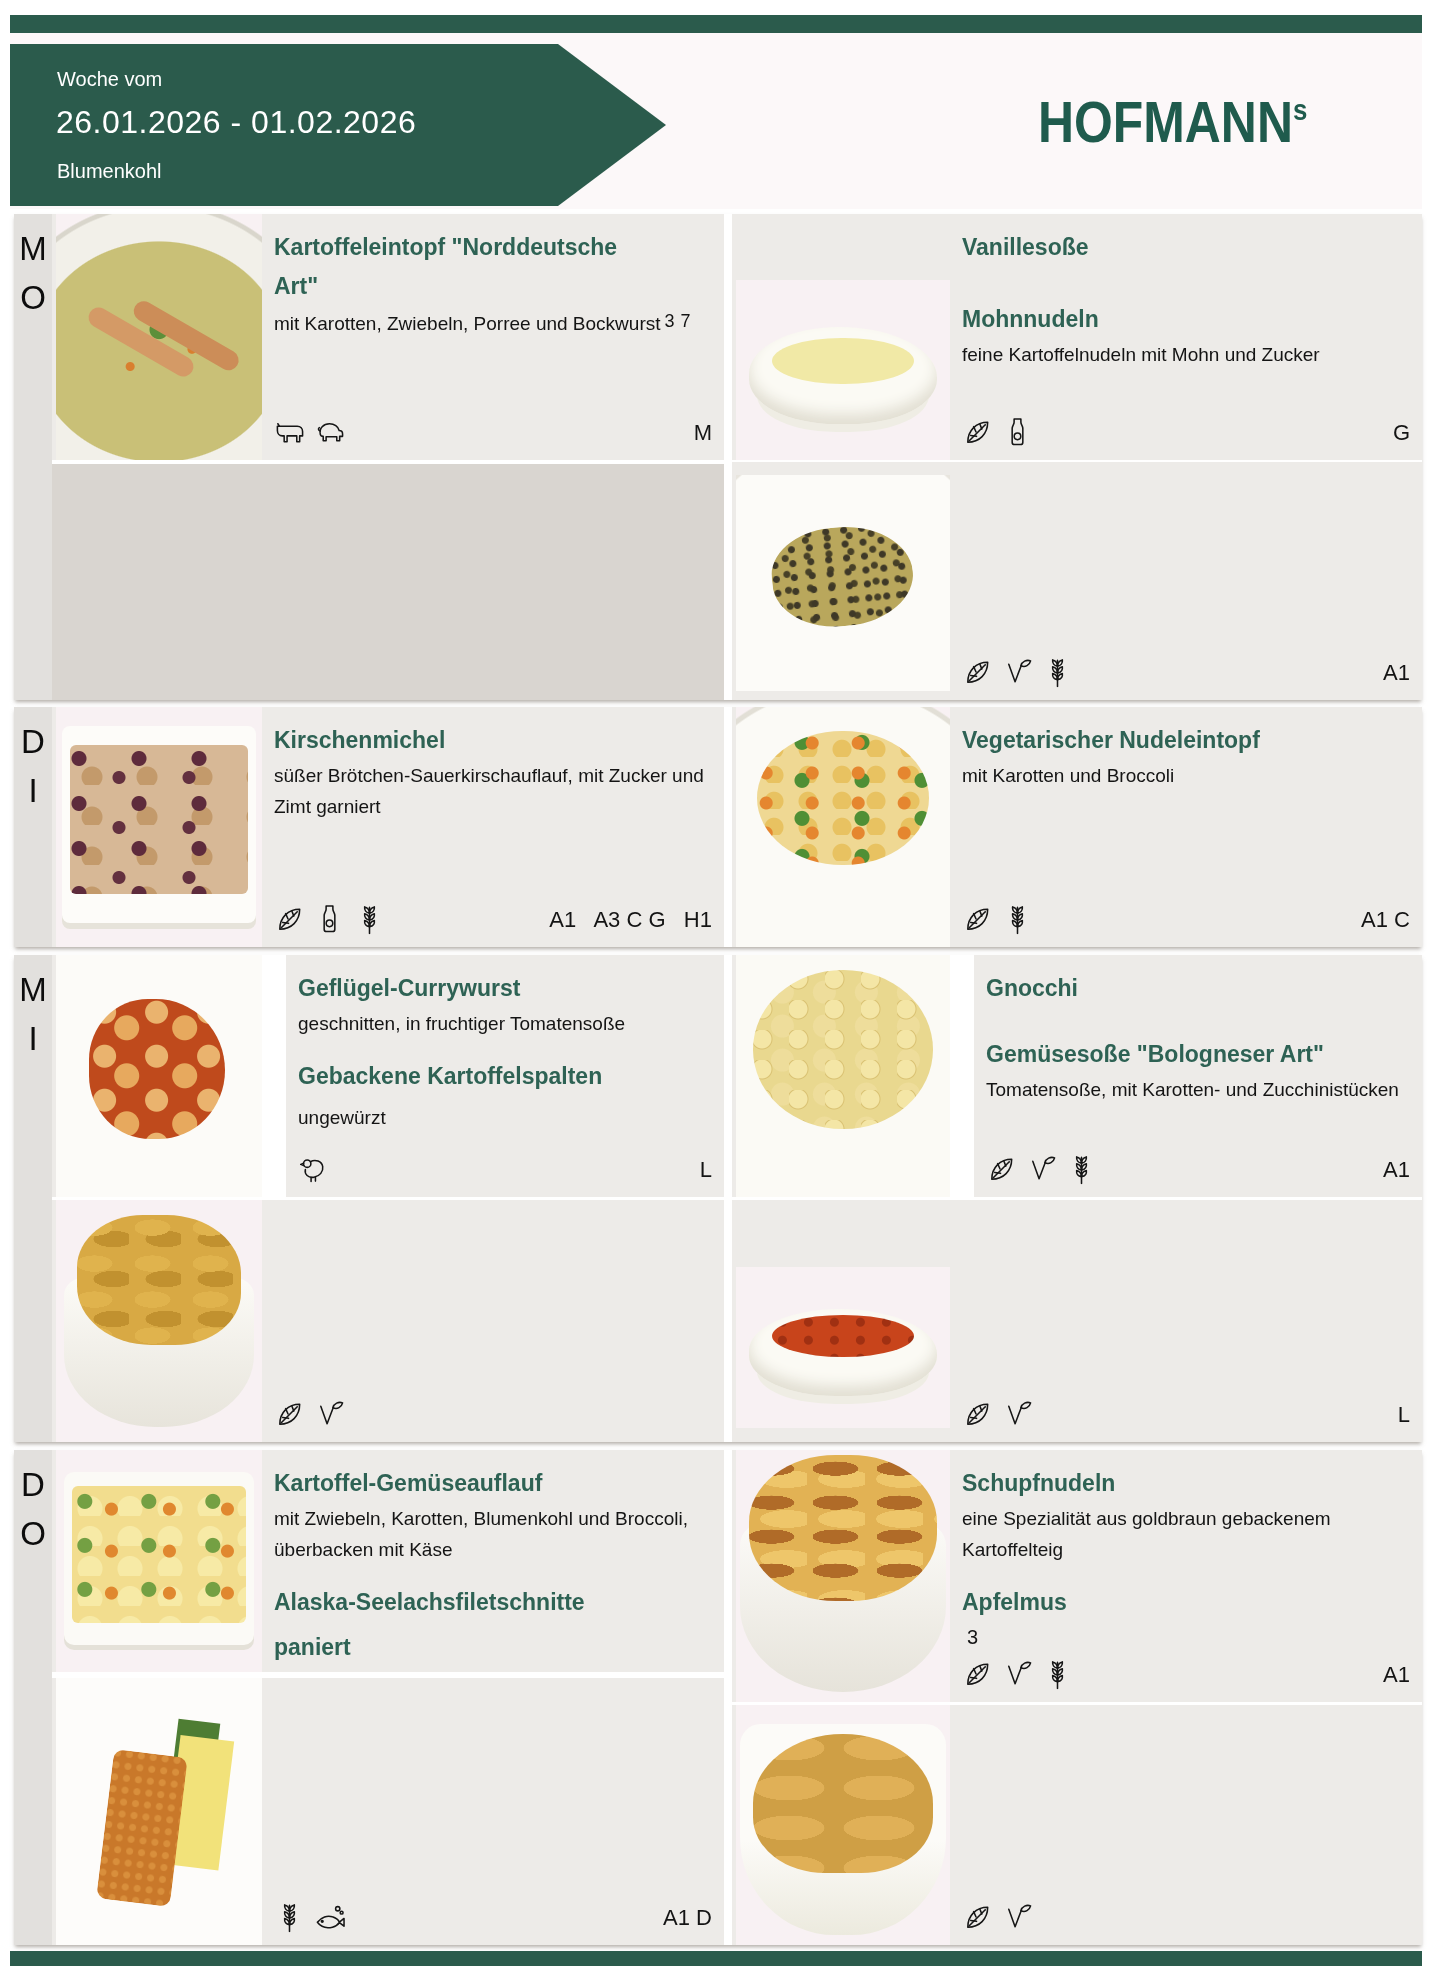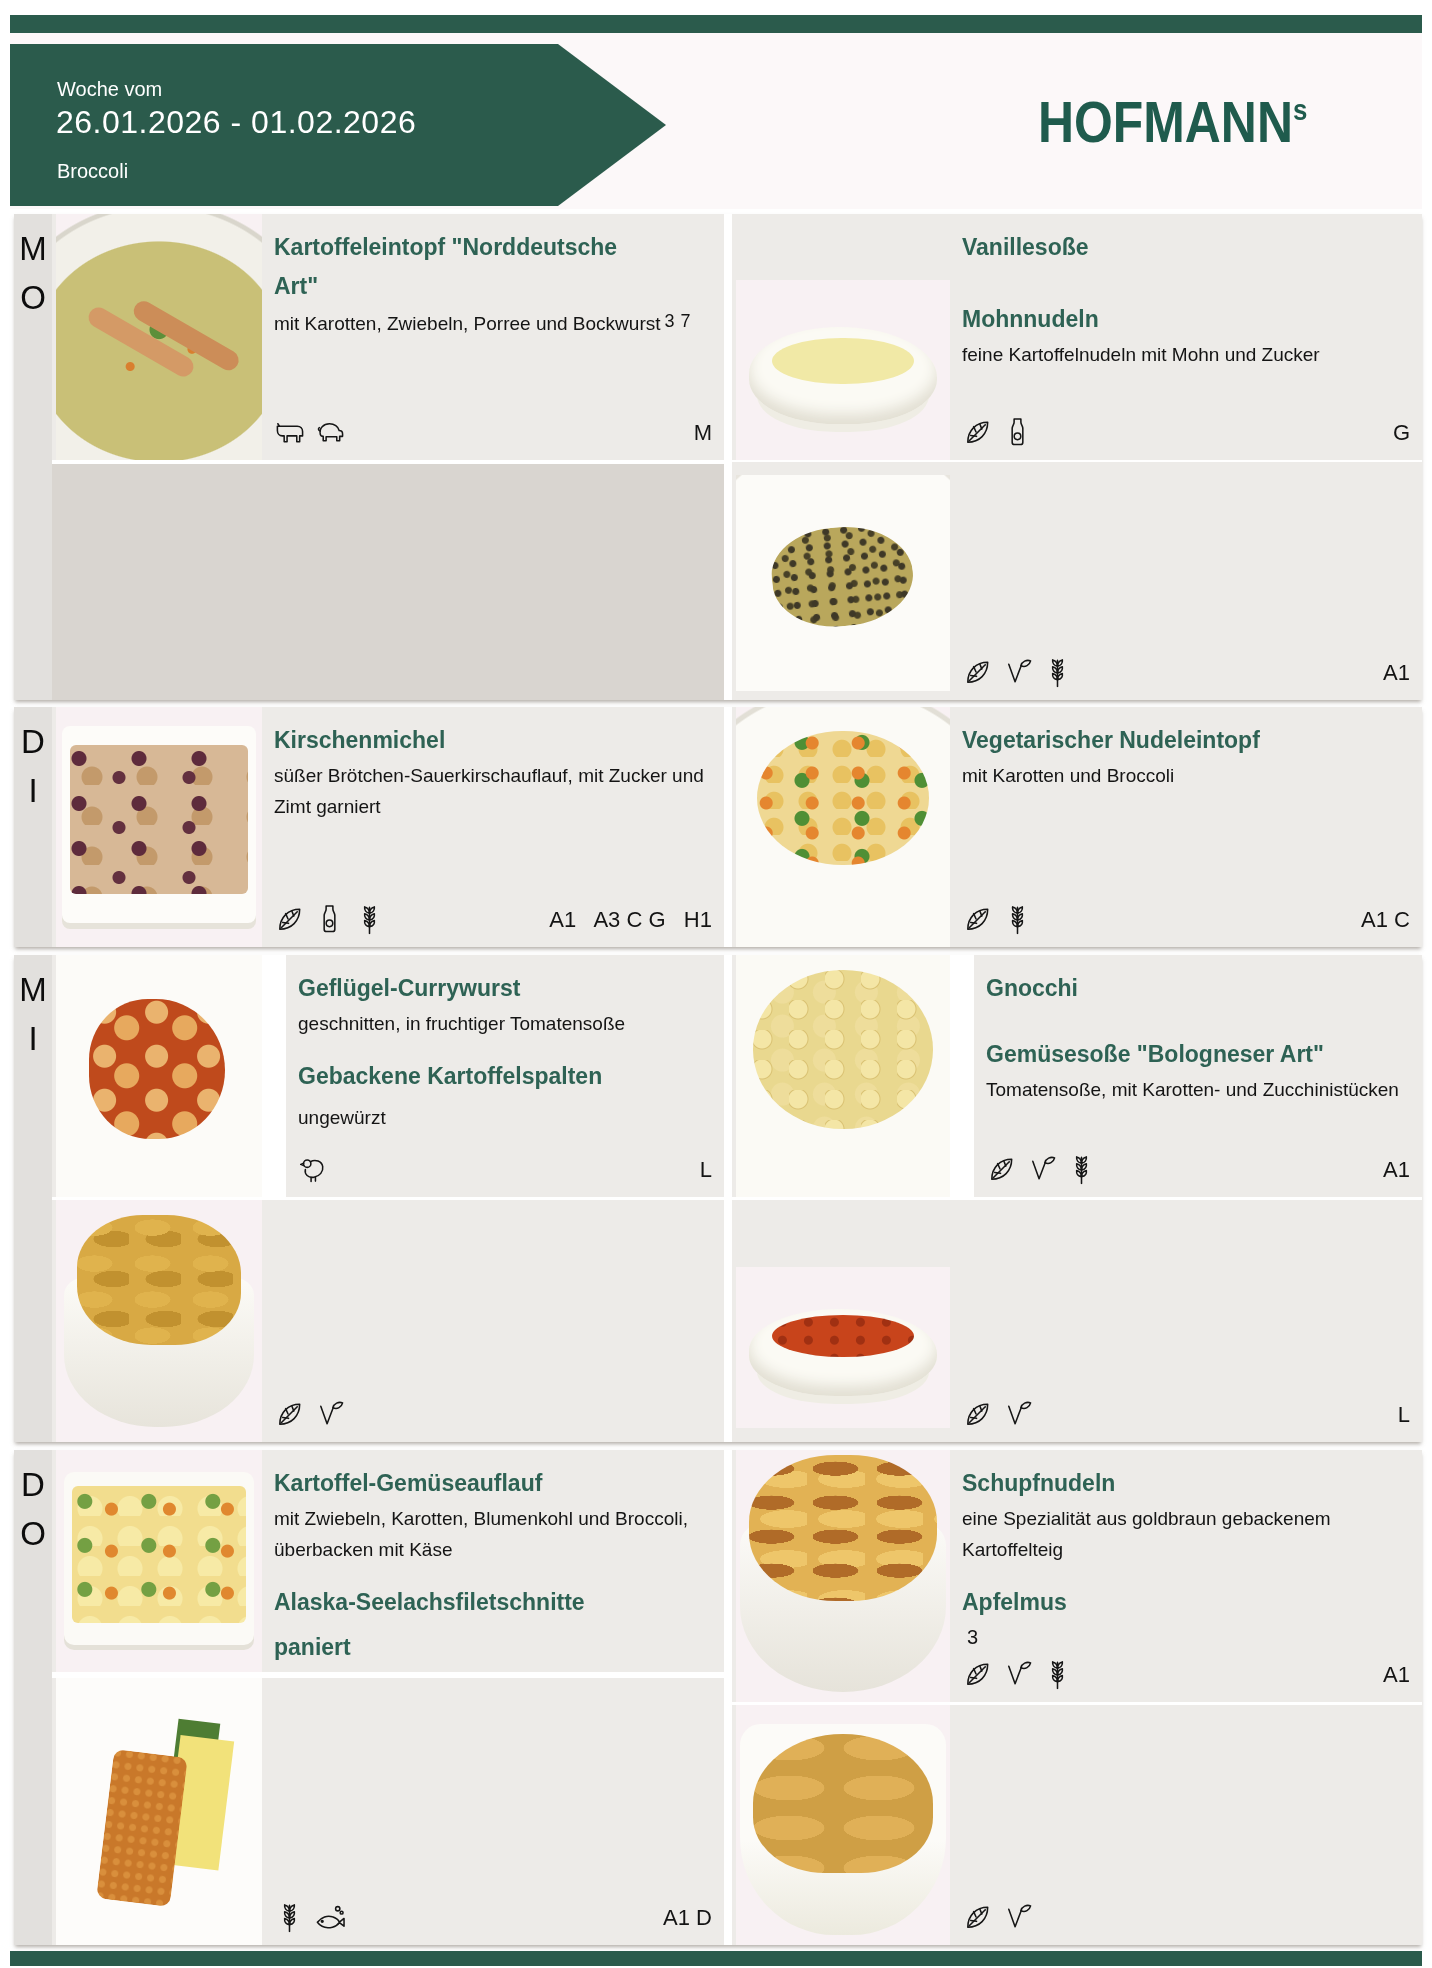--- a/index.html
+++ b/index.html
@@ -4,21 +4,21 @@
 <style>
   html,body{margin:0;padding:0;background:#fff;}
   .page{position:relative;width:1432px;height:1968px;background:#fff;
         font-family:"Liberation Sans","DejaVu Sans",sans-serif;color:#151515;overflow:hidden;}
   .topbar{position:absolute;left:10px;top:15px;width:1412px;height:18px;background:#2B5B4C;}
   .headerband{position:absolute;left:10px;top:33px;width:1412px;height:176px;background:#FCF8F9;}
   .banner{position:absolute;left:10px;top:44px;width:680px;height:162px;}
   .banner-rect{position:absolute;left:0;top:0;width:548px;height:162px;background:#2B5B4C;}
   .banner-tri{position:absolute;left:548px;top:0;width:0;height:0;
               border-top:81px solid transparent;border-bottom:81px solid transparent;border-left:108px solid #2B5B4C;}
-  .banner .b1{position:absolute;left:47px;top:34px;color:#fff;font-size:20px;}
+  .banner .b1{position:absolute;left:47px;top:24px;color:#fff;font-size:20px;}
   .banner .b2{position:absolute;left:46px;top:60px;color:#fff;font-size:32px;letter-spacing:.5px;}
   .banner .b3{position:absolute;left:47px;top:116px;color:#fff;font-size:20px;}
   .logo{position:absolute;left:1038px;top:88px;color:#1F5B4D;font-size:58px;font-weight:700;
         transform:scaleX(.86);transform-origin:left center;white-space:nowrap;}
   .logo .lsup{font-size:30px;vertical-align:22px;font-weight:700;}
 
   .row{position:absolute;left:14px;width:1408px;display:flex;background:#fff;
        box-shadow:0 3px 4px -1px rgba(115,105,95,.55);}
   #row-mo{top:214px;height:486px;}
   #row-di{top:707px;height:240px;}
@@ -190,21 +190,21 @@
 
 <div class="page">
   <div class="topbar"></div>
   <div class="headerband"></div>
 
   <div class="banner">
     <div class="banner-rect"></div>
     <div class="banner-tri"></div>
     <div class="b1">Woche vom</div>
     <div class="b2">26.01.2026 - 01.02.2026</div>
-    <div class="b3">Broccoli</div>
+    <div class="b3">Blumenkohl</div>
   </div>
 
   <div class="logo"><span>HOFMANN</span><span class="lsup">s</span></div>
 
   <div class="row" id="row-mo">
     <div class="daycol">
       <div>M</div>
       <div>O</div>
     </div>
     <div class="cell left">

